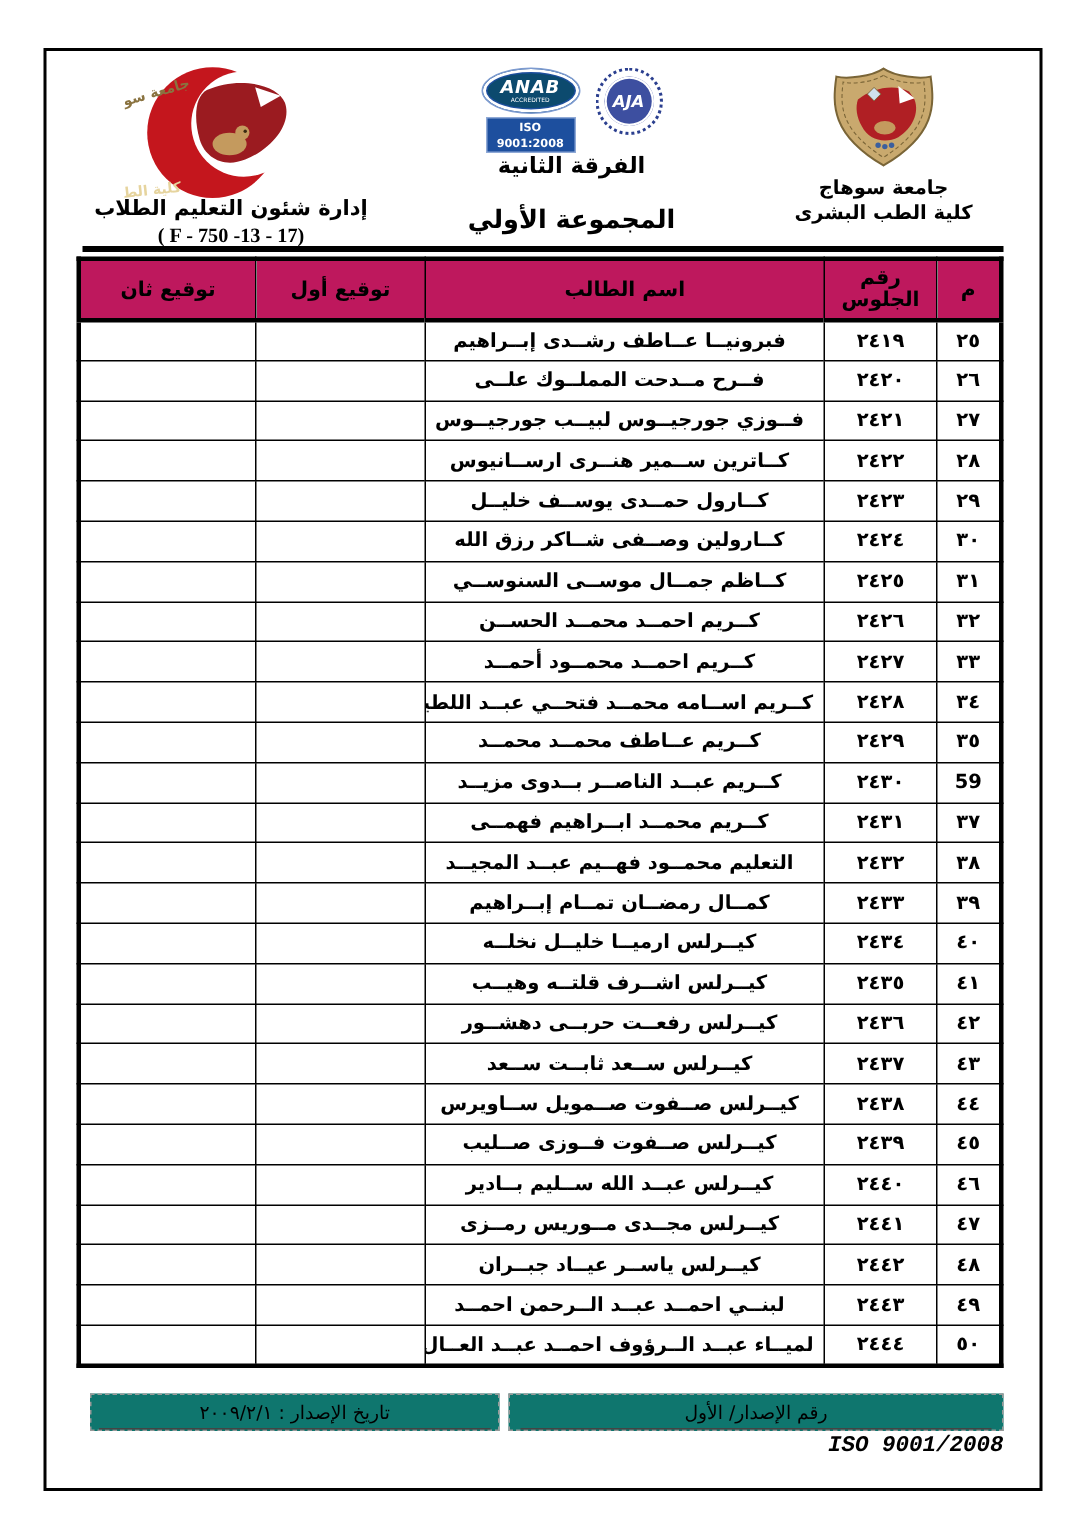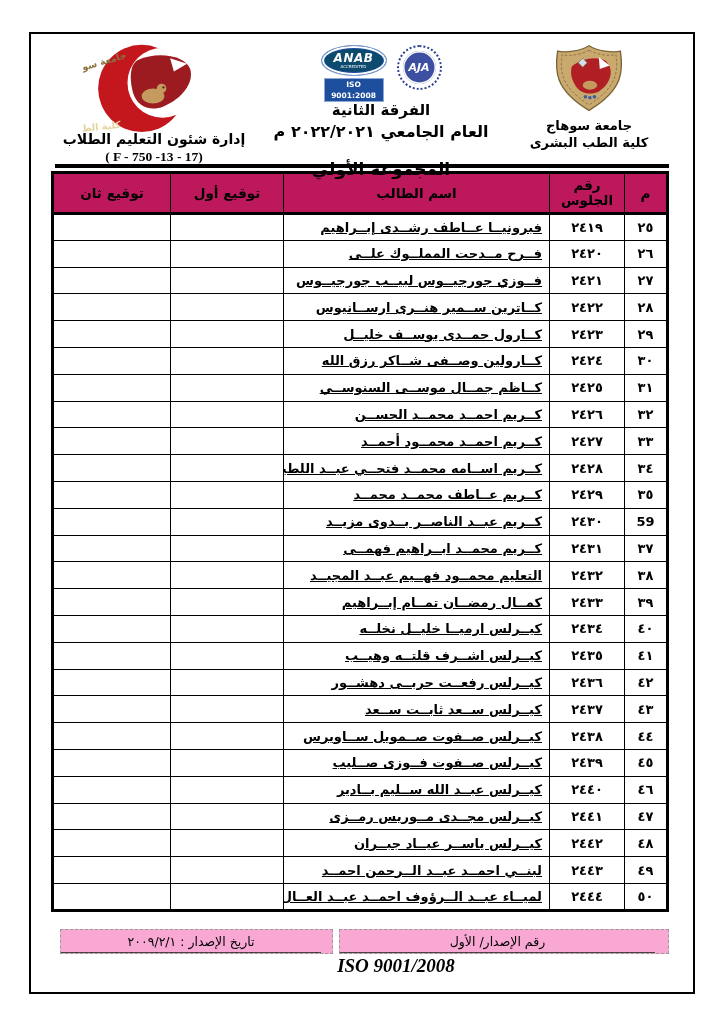--- a/index.html
+++ b/index.html
@@ -35,32 +35,32 @@
   
   .divider{height:4px;background:#000;margin-top:5px;}
 
   
   table.roster{width:100%;border-collapse:collapse;margin-top:3px;direction:rtl;table-layout:fixed;}
   table.roster{border:3px solid #000;}
   table.roster th,table.roster td{border:1px solid #000;box-sizing:border-box;overflow:hidden;white-space:nowrap;}
   table.roster thead th{background:#be185d;border-bottom:3px solid #000;height:41px;
     font-weight:bold;font-size:13.5px;text-align:center;line-height:15px;}
   table.roster tbody td{height:26.8px;padding:0;text-align:center;font-weight:bold;font-size:13px;}
-  table.roster tbody td.name-cell{text-align:right;padding-right:7px;text-decoration:underline;}
+  table.roster tbody td.name-cell{text-align:center;padding-right:7px;}
   col.c-serial{width:43px;} col.c-seat{width:75px;} col.c-name{width:266px;}
   col.c-sig1{width:113px;} col.c-sig2{width:118px;}
 
   
   .footer-row{display:flex;direction:rtl;gap:6px;margin-top:17px;align-items:flex-start;}
-  .issue-box{border:1px dashed #999;height:25px;display:flex;align-items:flex-end;justify-content:flex-end;box-sizing:border-box;background:#f9a8d4;}
+  .issue-box{border:1px dashed #999;height:25px;display:flex;align-items:flex-end;justify-content:center;box-sizing:border-box;background:#0f766e;}
   .issue-number-box{width:330px;}
   .issue-date-box{width:273px;}
   .issue-box .u-line{display:block;width:96%;text-align:center;font-size:12.5px;line-height:20px;border-bottom:1px solid #444;}
-  .iso-line{direction:ltr;text-align:center;padding-left:68px;margin-top:1px;
-    font-family:Liberation Serif, serif;font-weight:bold;font-style:italic;font-size:19px;}
+  .iso-line{direction:ltr;text-align:right;padding-left:68px;margin-top:1px;
+    font-family:Liberation Mono, monospace;font-weight:bold;font-style:italic;font-size:15px;}
 </style>
 </head>
 <body>
 
 <div class="page">
   <div class="page-border">
     <div class="content">
 
       <div class="header">
 
@@ -87,21 +87,20 @@
                 <span class="anab-txt">ANAB</span>
                 <span class="anab-sub">ACCREDITED</span>
               </div>
               <div class="iso-badge">ISO 9001:2008</div>
             </div>
             <div class="aja-ring">
               <div class="aja-core">AJA</div>
             </div>
           </div>
           <div class="title1">الفرقة الثانية</div>
-          <div class="title2">العام الجامعي ٢٠٢٢/٢٠٢١ م</div>
           <div class="title3">المجموعة الأولي</div>
         </div>
 
         <div class="dept-block">
           <svg width="142" height="96" viewBox="0 0 150 101">
             <circle cx="62" cy="52" r="46" fill="#c4161d"></circle>
             <circle cx="84" cy="46" r="37" fill="#ffffff"></circle>
             <path d="M58 22 C80 12 108 18 113 31 C118 45 105 63 85 71 C70 77 57 70 53 57 C49 43 49 27 58 22 Z" fill="#9b1b20"></path>
             <path d="M92 20 L110 26 L96 34 Z" fill="#ffffff"></path>
             <ellipse cx="74" cy="60" rx="12" ry="8" fill="#c49a5e"></ellipse>

